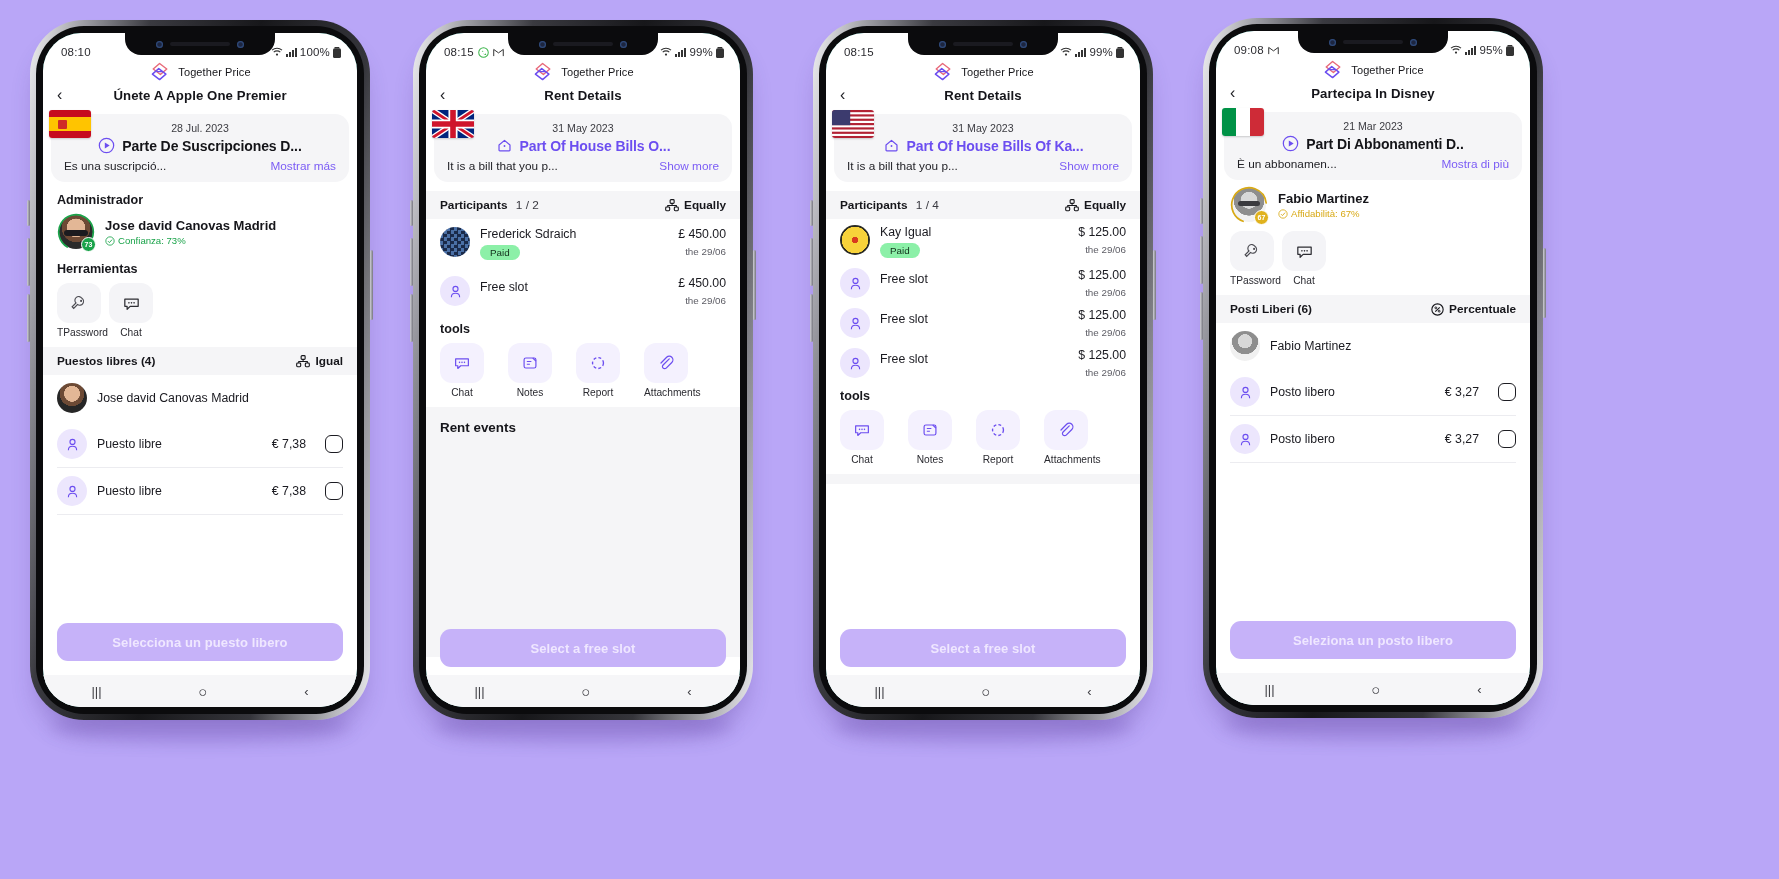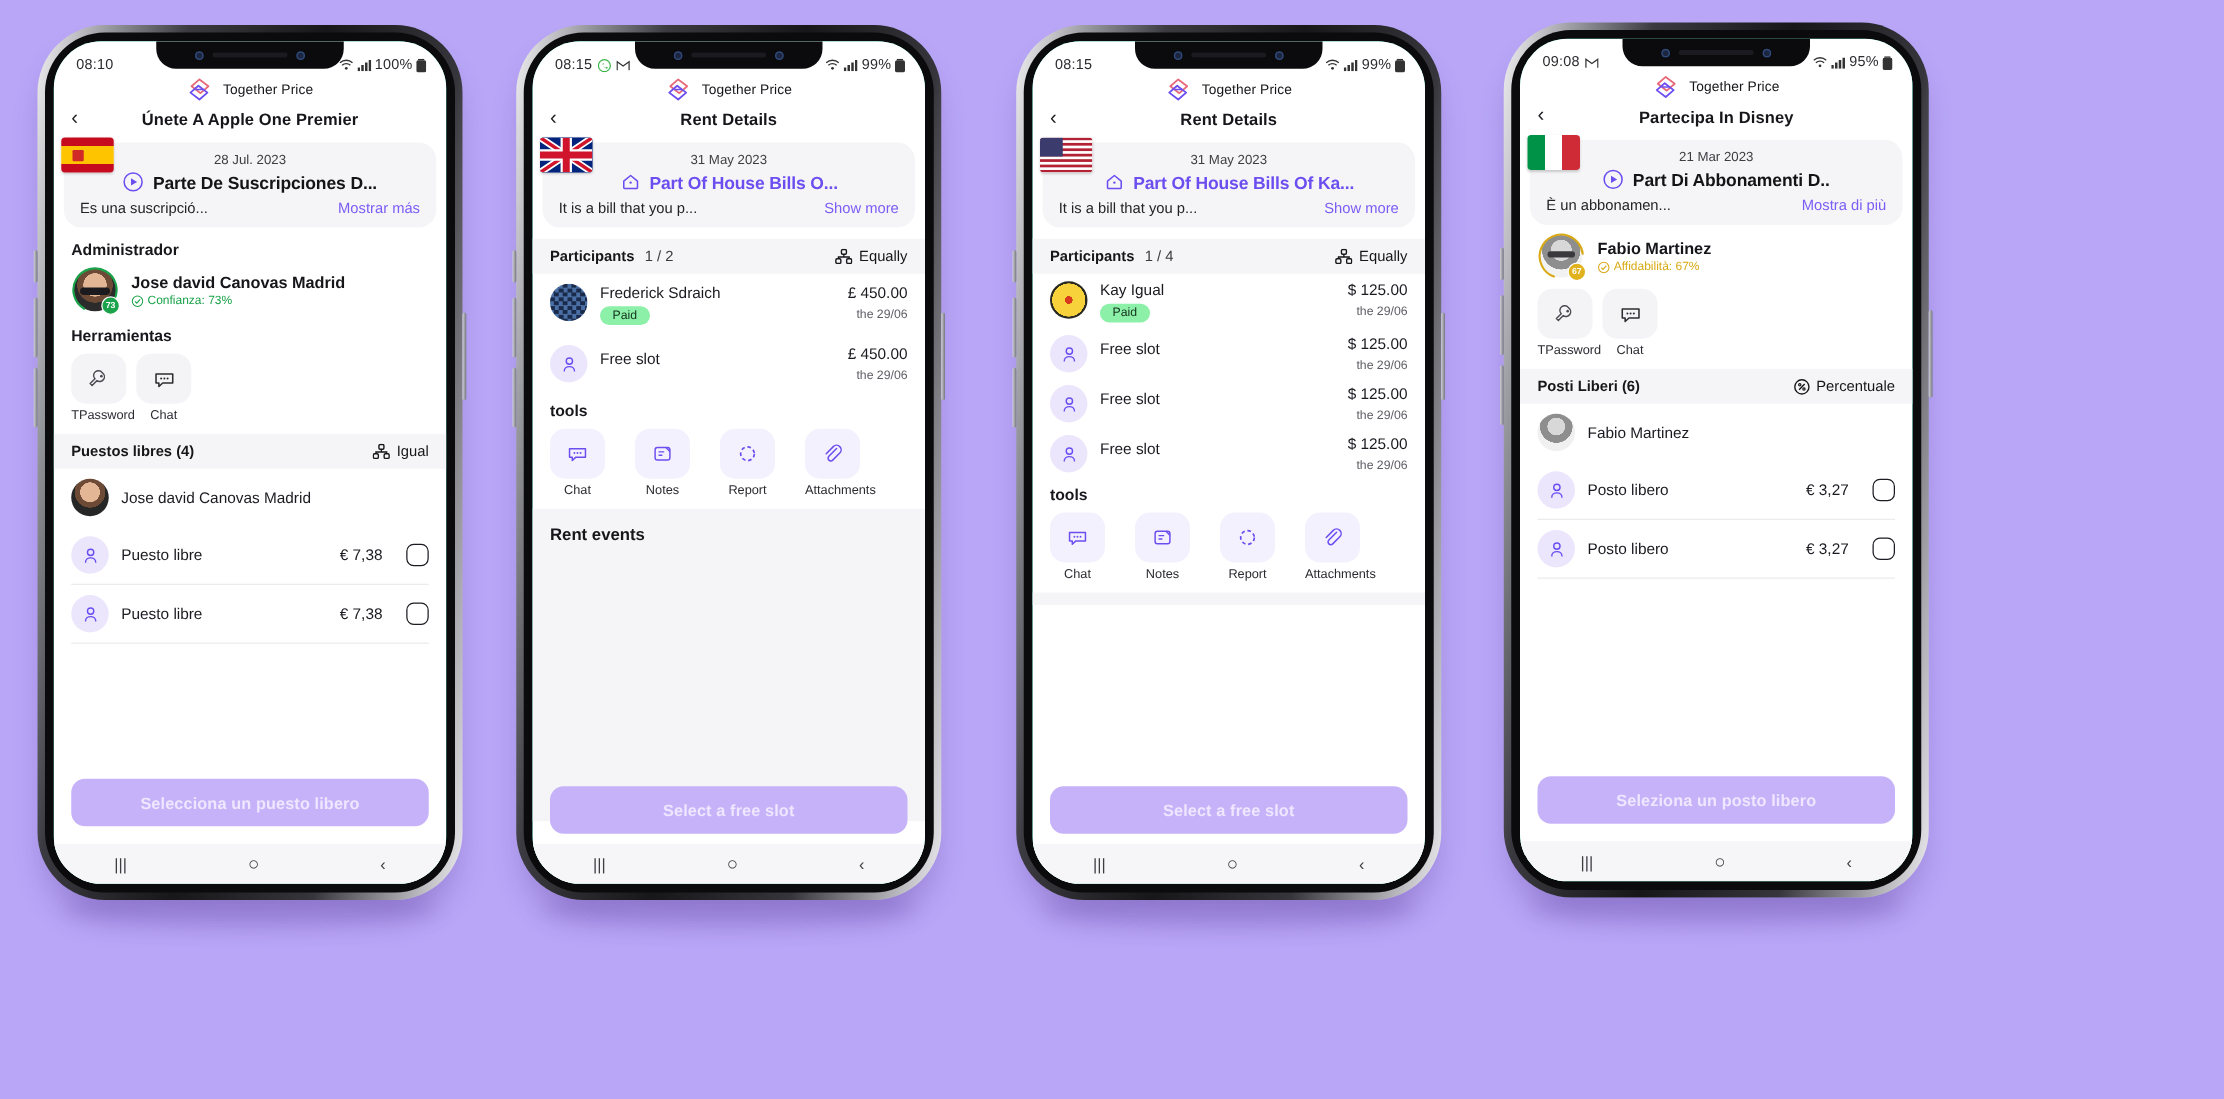--- a/index.html
+++ b/index.html
@@ -21,21 +21,21 @@
     box-shadow: 0 18px 26px -8px rgba(60,30,120,.30);
   }
   .shell2 {
     position:absolute; left:6px; top:6px; right:6px; bottom:6px;
     border-radius:48px;
     background:#0b0b0d;
   }
   .screen {
     position:absolute; left:13px; top:13px; right:13px; bottom:13px;
     border-radius:38px;
-    background:#5eead4;
+    background:#0f766e;
     overflow:hidden;
   }
   .notch {
     position:absolute; top:0; left:50%; transform:translateX(-50%);
     background:#0b0b0d;
     border-bottom-left-radius:16px; border-bottom-right-radius:16px;
     display:flex; align-items:center; justify-content:center; gap:7px;
     z-index:30;
   }
   .cam { width:7px;height:7px;border-radius:50%;background:#1d2640;
@@ -130,21 +130,21 @@
     display:flex;align-items:center;justify-content:center;
   }
   .toollabel { font-size:10.2px; color:#2a2a30; margin-top:4px; text-align:center;}
 
   .listheader {
     display:flex; align-items:center; justify-content:space-between;
     background:#f5f5f7; padding:7px 14px; margin-top:9px;
   }
   .lh-left { font-size:11.8px; font-weight:700; color:#16161b;}
   .lh-left .num { font-weight:400; color:#3a3a41;}
-  .lh-right { display:flex; align-items:center; gap:5px; font-size:11.8px; font-weight:400; color:#16161b;}
+  .lh-right { display:flex; align-items:center; gap:5px; font-size:11.8px; font-weight:700; color:#16161b;}
 
   .prow { display:flex; align-items:center; padding:8px 14px 8px 14px; gap:10px;}
   .prow .pic { width:30px;height:30px;border-radius:50%;overflow:hidden;flex:none;background:#ded9f7;}
   .slot-ava {
     width:30px;height:30px;border-radius:50%;background:#ece6fd;flex:none;
     display:flex;align-items:center;justify-content:center;
   }
   .pname { flex:1; font-size:12.3px; color:#1a1a20; }
   .pname .nm { font-weight:400; }
   .badge-paid {

